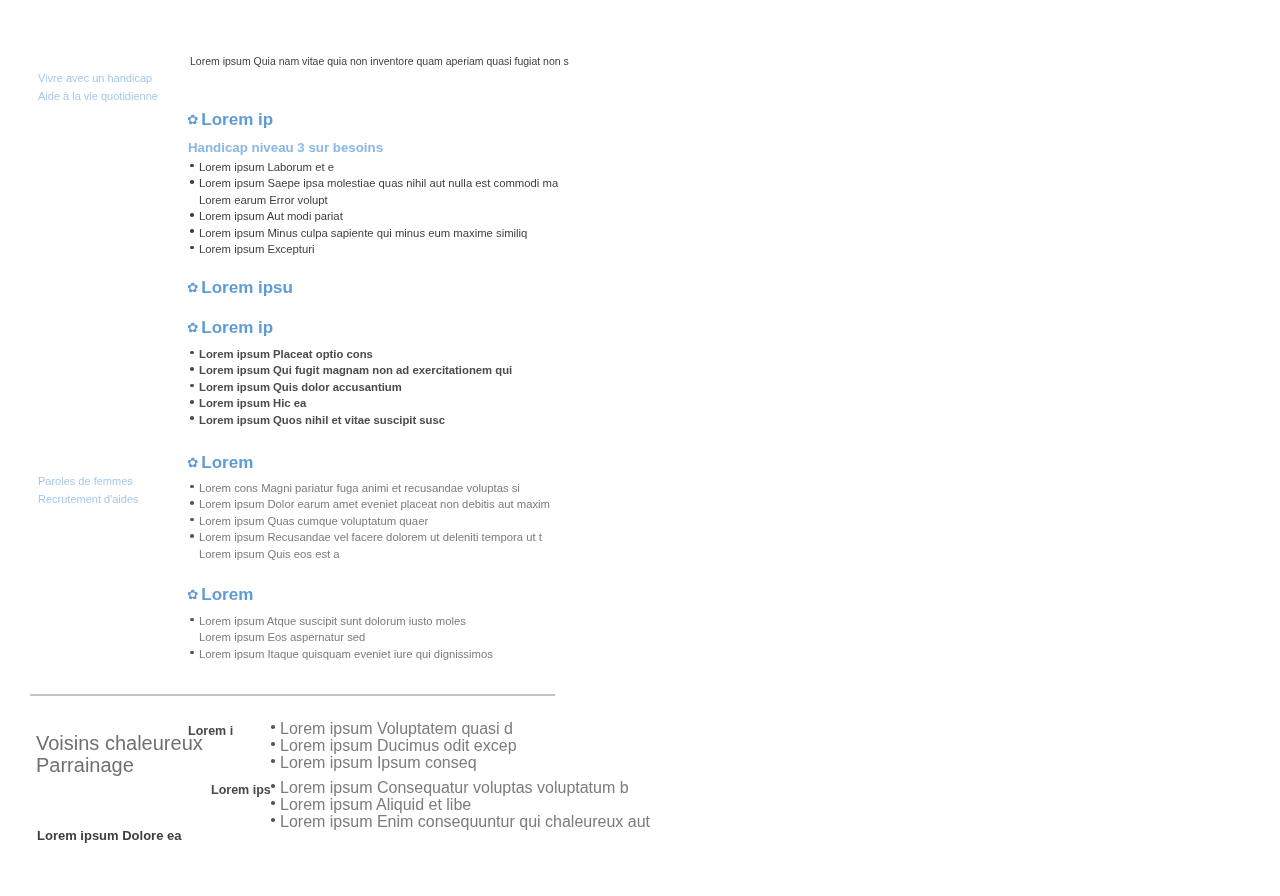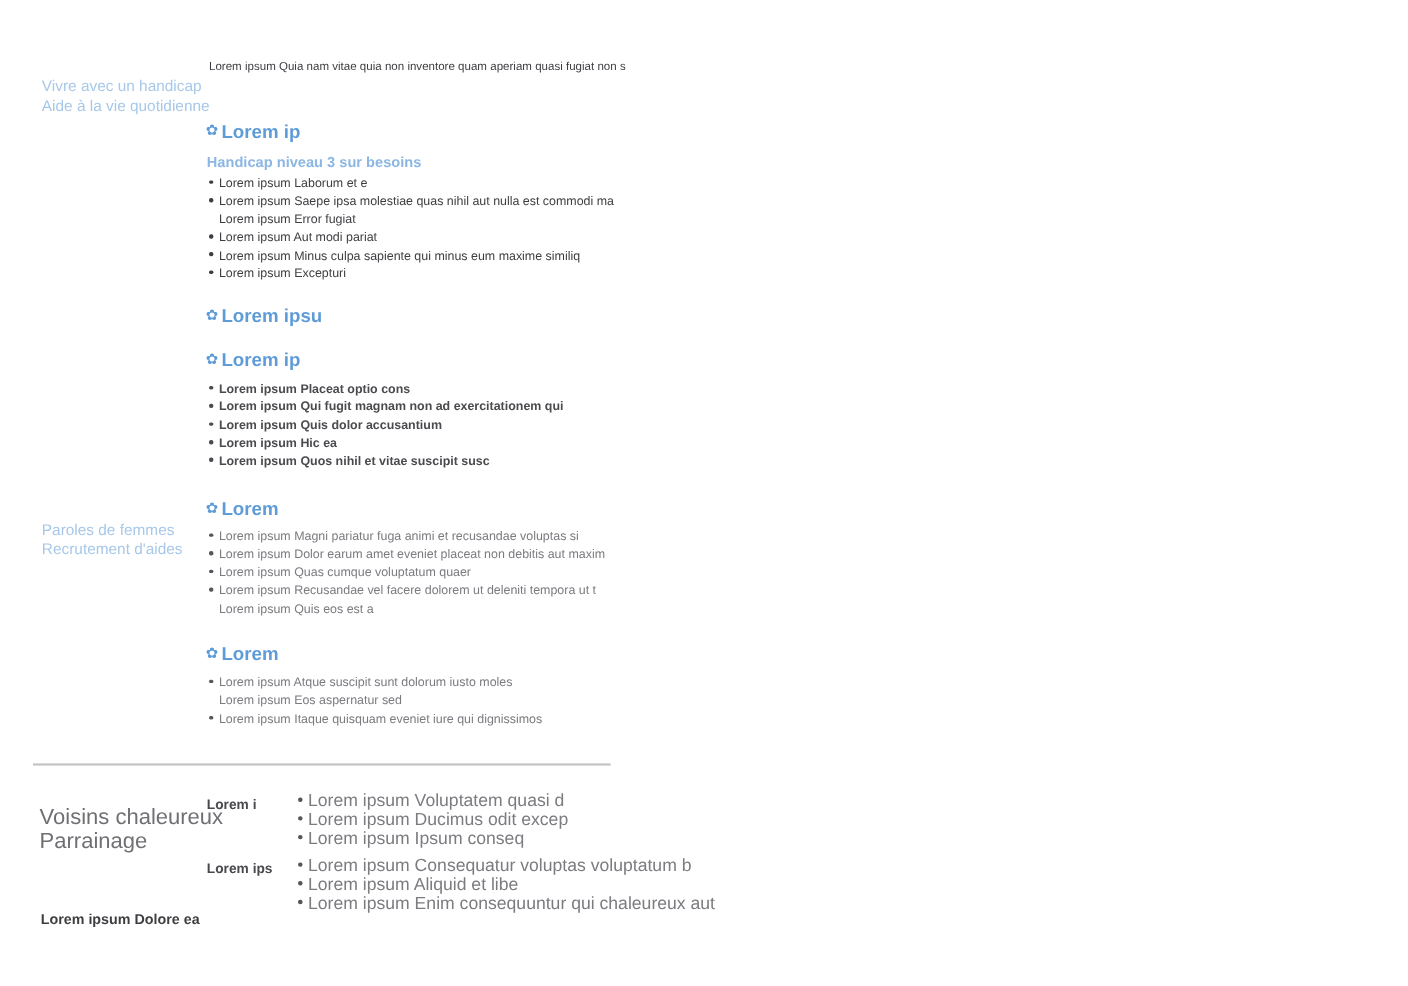--- a/index.html
+++ b/index.html
@@ -7,21 +7,21 @@
   .page {
     position: relative; width: 1280px; height: 896px;
     background: #ffffff; overflow: hidden;
   }
   .abs { position: absolute; }
 
   
   .intro { left: 190px; top: 53px; font-size: 10.5px; line-height: 17px; color: var(--dark_text); white-space: nowrap; }
 
   
-  .nav-col { font-size: 14px; line-height: 17.5px; color: var(--pale_blue); }
+  .nav-col { font-size: 11px; line-height: 17.5px; color: var(--pale_blue); }
   .nav-top { left: 38px; top: 70px; }
   .nav-mid { left: 38px; top: 473px; }
   .nav-col a { display: block; color: var(--pale_blue); text-decoration: none; cursor: pointer; }
 
   
   .heading { left: 187px; display: flex; align-items: center; gap: 3px;
              font-size: 17px; font-weight: bold; color: var(--accent_blue); line-height: 20px; white-space: nowrap; }
   .flower { font-family: "DejaVu Sans", sans-serif; font-size: 13.5px; line-height: 1; color: var(--accent_blue); }
   .h-text { cursor: pointer; }
   .h-s0 { top: 110px; }
@@ -51,21 +51,21 @@
   .gray { color: var(--gray_text); }
   .gray .dot { background: var(--bullet_gray); }
 
   
   .divider { left: 30px; top: 694px; width: 525px; height: 1.5px; background: var(--divider); }
 
   
   .bottom-title { left: 36px; top: 733px; font-size: 20px; line-height: 21.5px; color: var(--title_gray); white-space: nowrap; }
   .g-label { left: 188px; font-size: 12.5px; font-weight: bold; color: var(--label_dark); white-space: nowrap; }
   .g0 { top: 724px; }
-  .g1 { top: 783px; }
+  .g1 { top: 783px; margin-left: 23px; }
   .small { left: 271px; font-size: 16px; line-height: 17px; color: var(--gray_text); }
   .small .dot { background: var(--bullet_gray); top: 5px; }
   .l-g0 { top: 720px; }
   .l-g1 { top: 779px; }
   .bottom-note { left: 37px; top: 828px; font-size: 13px; font-weight: bold; color: var(--dark_text); white-space: nowrap; }
 </style>
 </head>
 <body>
 
 <div class="page">
@@ -86,21 +86,21 @@
   <div class="abs subtitle">Handicap niveau 3 sur besoins</div>
   <ul class="blist dark l-s0">
     <li class="li">
       <span class="dot"></span>
       <span class="li-text">Lorem ipsum Laborum et e</span>
       
     </li>
     <li class="li">
       <span class="dot"></span>
       <span class="li-text">Lorem ipsum Saepe ipsa molestiae quas nihil aut nulla est commodi ma</span>
-      <div class="li-cont">Lorem ipsum Error fugiat</div>
+      <div class="li-cont">Lorem earum Error volupt</div>
     </li>
     <li class="li">
       <span class="dot"></span>
       <span class="li-text">Lorem ipsum Aut modi pariat</span>
       
     </li>
     <li class="li">
       <span class="dot"></span>
       <span class="li-text">Lorem ipsum Minus culpa sapiente qui minus eum maxime similiq</span>
       
@@ -154,21 +154,21 @@
     <a>Recrutement d'aides</a>
   </nav>
 
   <div class="abs heading h-s3">
     <span class="flower">✿</span>
     <span class="h-text">Lorem</span>
   </div>
   <ul class="blist gray l-s3">
     <li class="li">
       <span class="dot"></span>
-      <span class="li-text">Lorem ipsum Magni pariatur fuga animi et recusandae voluptas si</span>
+      <span class="li-text">Lorem cons Magni pariatur fuga animi et recusandae voluptas si</span>
       
     </li>
     <li class="li">
       <span class="dot"></span>
       <span class="li-text">Lorem ipsum Dolor earum amet eveniet placeat non debitis aut maxim</span>
       
     </li>
     <li class="li">
       <span class="dot"></span>
       <span class="li-text">Lorem ipsum Quas cumque voluptatum quaer</span>

